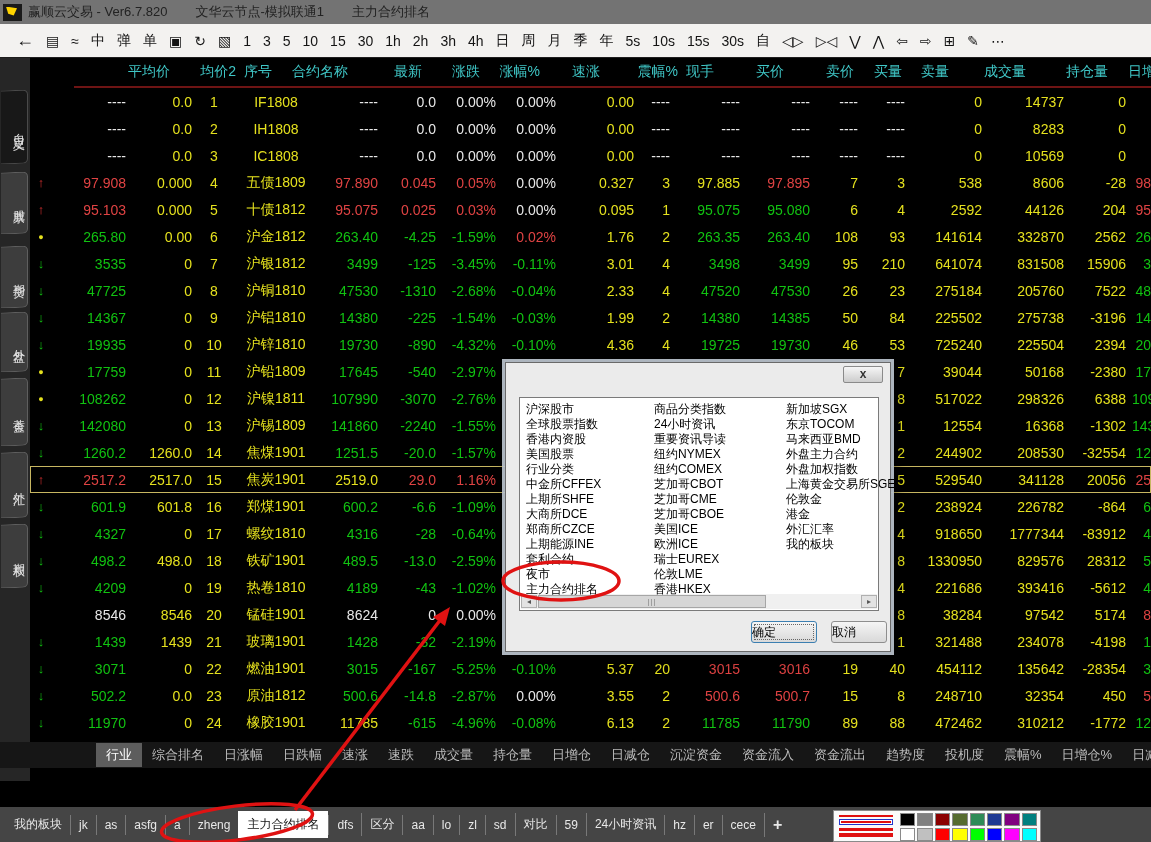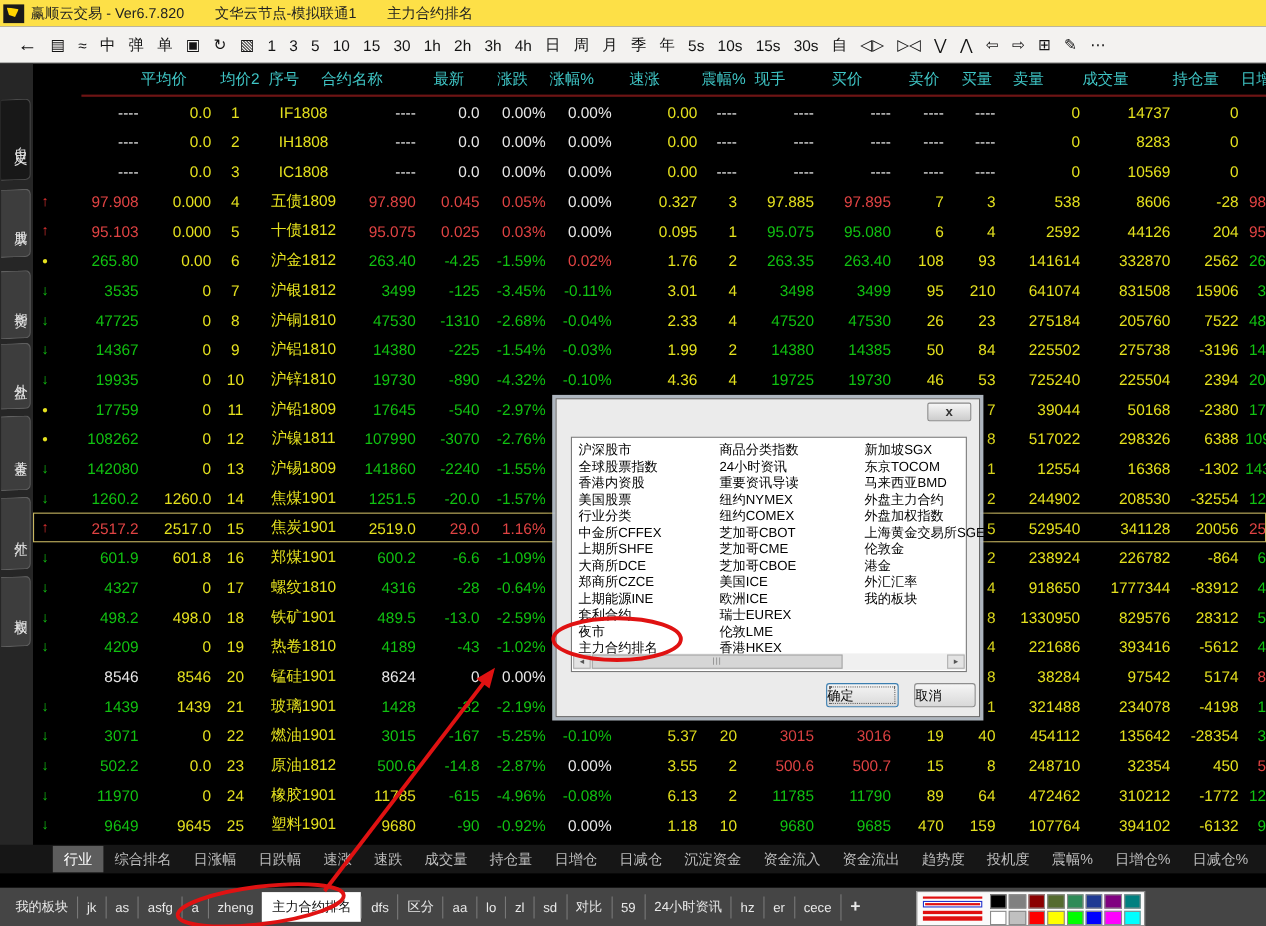--- a/index.html
+++ b/index.html
@@ -1,21 +1,21 @@
 <!DOCTYPE html>
 <html><head>
 <meta charset="utf-8">
 <style>
   *{box-sizing:border-box;margin:0;padding:0}
   html,body{width:1151px;height:842px;overflow:hidden;background:#000;
     font-family:"Liberation Sans","DejaVu Sans",sans-serif}
   #app{position:relative;width:1151px;height:842px;background:#000}
 
   
-  .titlebar{position:absolute;left:0;top:0;right:0;height:24px;background:#fde047;
+  .titlebar{position:absolute;left:0;top:0;right:0;height:24px;background:#737373;
     display:flex;align-items:center;font-size:13px;color:#222}
   .logo{width:19px;height:17px;margin:0 6px 0 3px;background:#1a1a1a;position:relative;flex:none}
   .logo::after{content:"";position:absolute;left:3px;top:3px;width:11px;height:9px;
     background:#ffd400;clip-path:polygon(0 0,100% 20%,70% 100%,20% 80%)}
   .tt-node{margin-left:28px}.tt-page{margin-left:28px}
 
   
   .toolbar{position:absolute;left:0;top:24px;right:0;height:34px;background:#f3f2f0;
     border-bottom:1px solid #1e1e1e;display:flex;align-items:center;padding:0 10px}
   .tb{padding:0 6px;font-size:14px;color:#141414;white-space:nowrap;cursor:default}
@@ -39,22 +39,22 @@
   .trow.sel{outline:1px solid #c7b661;outline-offset:-1px}
   .cell{text-align:right;padding-right:6px;white-space:nowrap;overflow:hidden}
   .cell.center{text-align:center;padding-right:0}
   .cell.name{text-align:center;padding-right:0}
   .cell.cut{text-align:right;padding:0}
   .ca{text-align:center;padding:0;font-size:13px}
   .au{color:#e03232}.ad{color:#12c212}.ao{color:#e5e11e;font-size:9px}
   .cw{color:#e8e8e8}.cy{color:#e5e11e}.cr{color:#e04343}.cg{color:#11c211}
 
   
-  .ftabs{position:absolute;left:0;top:768px;right:0;height:26px;background:#161616;
-    display:flex;align-items:center;padding-left:48px}
+  .ftabs{position:absolute;left:0;top:742px;right:0;height:26px;background:#161616;
+    display:flex;align-items:center;padding-left:96px}
   .ftab{padding:3px 10px;font-size:13px;color:#bdbdbd;white-space:nowrap}
   .ftab.active{background:#5d5d5d;color:#fff}
 
   
   .fbar{position:absolute;left:0;top:807px;right:0;height:35px;background:#454545;
     display:flex;align-items:center;padding-left:6px;font-size:12px;color:#e8e8e8}
   .bm{padding:3px 8px;border-left:1px solid #787878;white-space:nowrap}
   .bm:first-child{border-left:none}
   .bm.active{background:#fff;color:#111;border-left:none;padding:5px 9px}
   .bm.plus{font-size:16px;font-weight:bold}
@@ -675,21 +675,21 @@
           <span class="cell cy name">橡胶1901</span>
           <span class="cell cy">11785</span>
           <span class="cell cg">-615</span>
           <span class="cell cg">-4.96%</span>
           <span class="cell cg">-0.08%</span>
           <span class="cell cy">6.13</span>
           <span class="cell cy">2</span>
           <span class="cell cg">11785</span>
           <span class="cell cg">11790</span>
           <span class="cell cy">89</span>
-          <span class="cell cy">64</span>
+          <span class="cell cy">88</span>
           <span class="cell cy">472462</span>
           <span class="cell cy">310212</span>
           <span class="cell cy">-1772</span>
           <span class="cell cg cut">12</span>
         </div>
         <div class="trow" style="grid-template-columns: 22px 80px 66px 32px 92px 62px 58px 60px 60px 78px 36px 70px 70px 48px 47px 77px 82px 62px 19px;">
           <span class="cell ca ad">↓</span>
           <span class="cell cg">9649</span>
           <span class="cell cy">9645</span>
           <span class="cell cy center">25</span>

